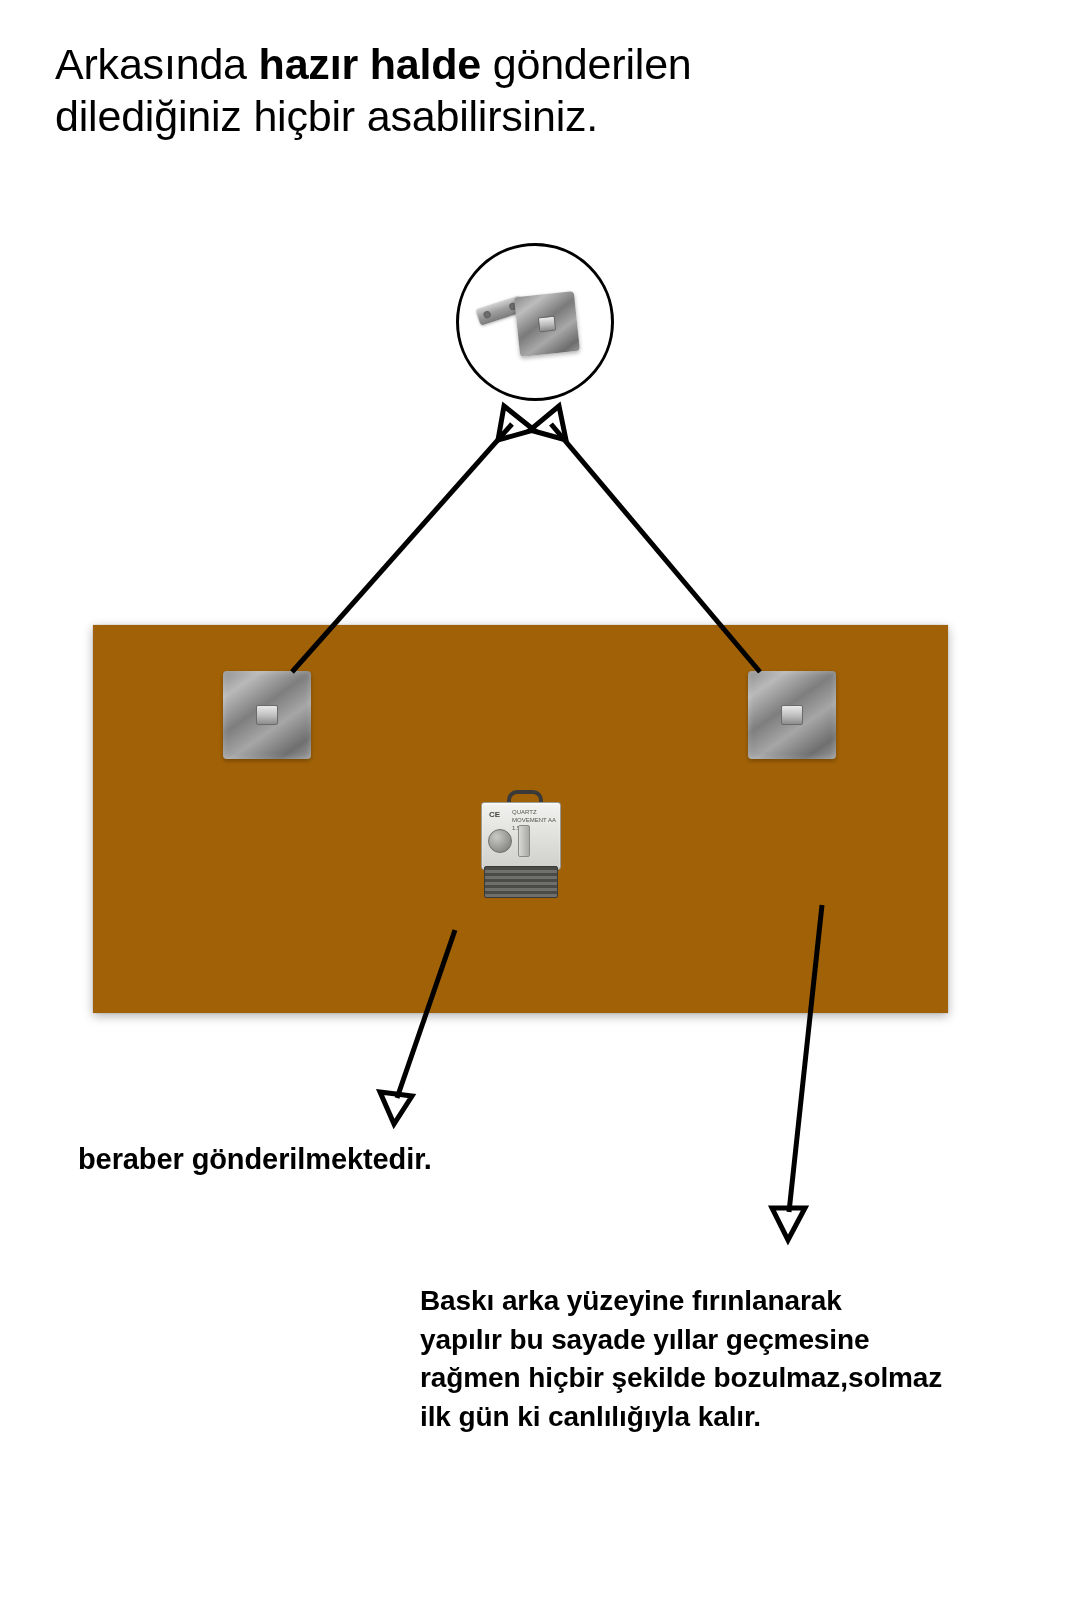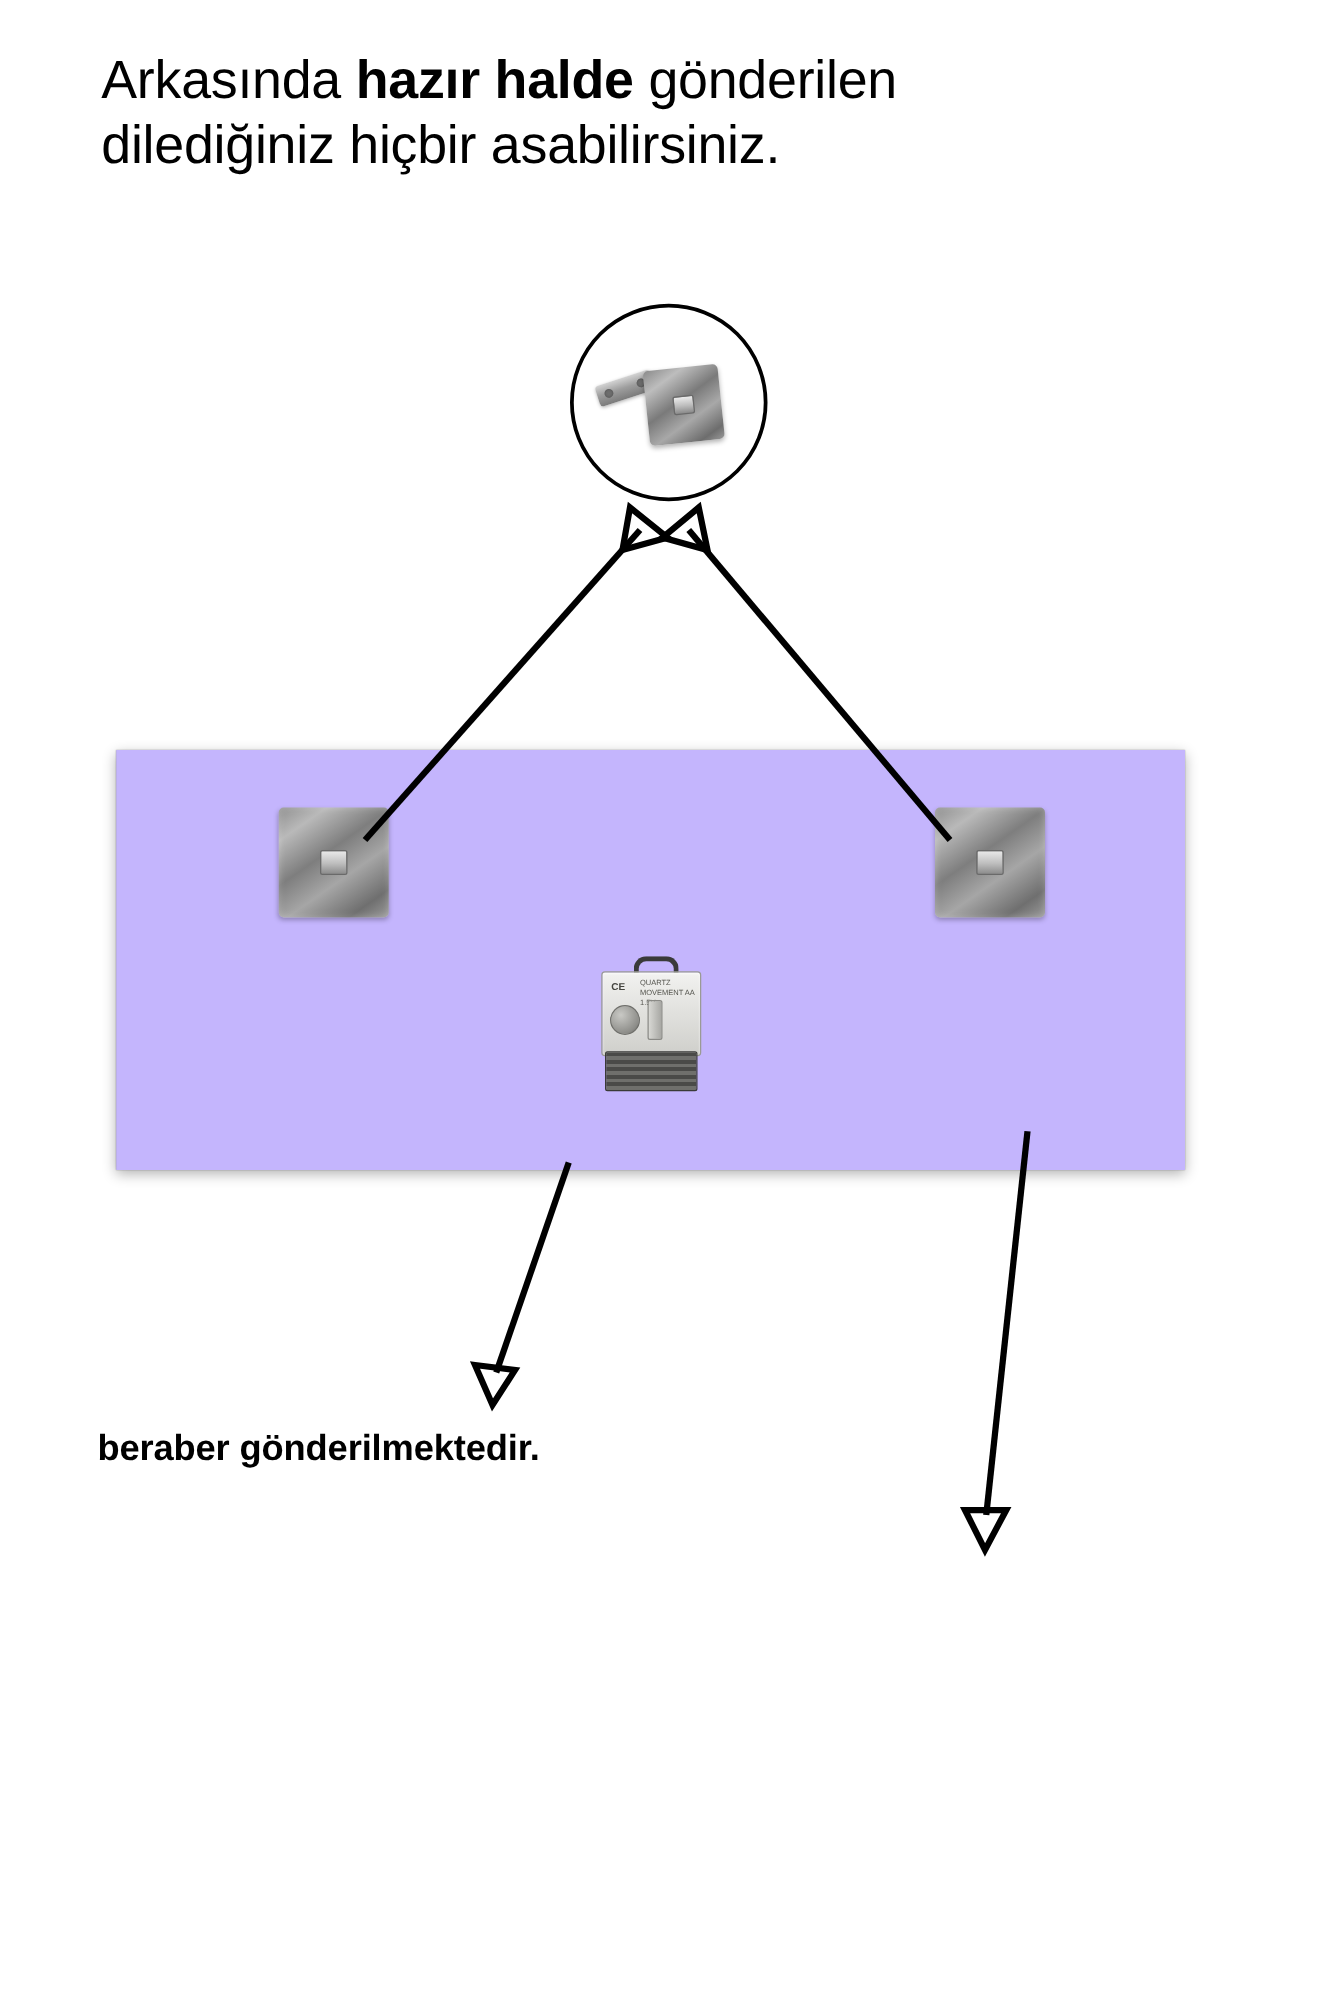--- a/index.html
+++ b/index.html
@@ -26,33 +26,32 @@
   
   .headline {
     position: absolute;
     left: 55px;
     top: 38px;
     width: 820px;
     font-size: 43px;
     line-height: 1.22;
     font-weight: 400;
     letter-spacing: -0.2px;
-    margin-left: 26px;
   }
   .headline .b { font-weight: 700; }
   .headline .line4 { font-weight: 700; }
 
   
   .board {
     position: absolute;
     left: 93px;
-    top: 600px;
+    top: 625px;
     width: 855px;
-    height: 336px;
-    background: #c4b5fd;
+    height: 388px;
+    background: #a16207;
     box-shadow: 0 3px 10px rgba(0,0,0,0.30), 0 0 1px rgba(0,0,0,0.35);
   }
 
   
   .hanger {
     position: absolute;
     width: 88px;
     height: 88px;
     border-radius: 4px;
     background:
@@ -306,14 +305,20 @@
     <g>
       <line x1="822" y1="905" x2="789" y2="1212" stroke="#000" stroke-width="5"></line>
       <polygon points="772,1208 805,1208 788,1240" fill="none" stroke="#000" stroke-width="5" stroke-linejoin="miter"></polygon>
     </g>
   </svg>
 
   <div class="caption caption-mechanism">
     <div>beraber gönderilmektedir.</div>
   </div>
 
+  <div class="caption caption-print">
+    <div>Baskı arka yüzeyine fırınlanarak</div>
+    <div>yapılır bu sayade yıllar geçmesine</div>
+    <div>rağmen hiçbir şekilde bozulmaz,solmaz</div>
+    <div>ilk gün ki canlılığıyla kalır.</div>
+  </div>
 
 </div>
 
 </body></html>

